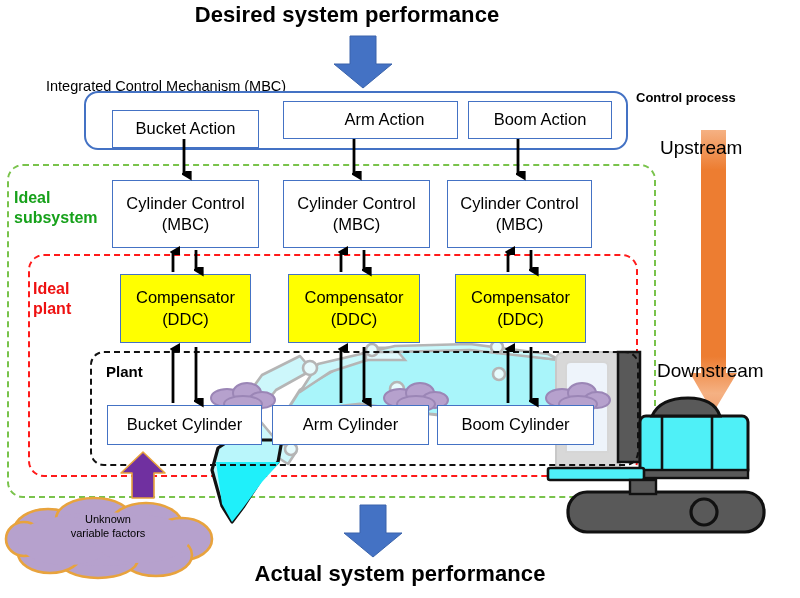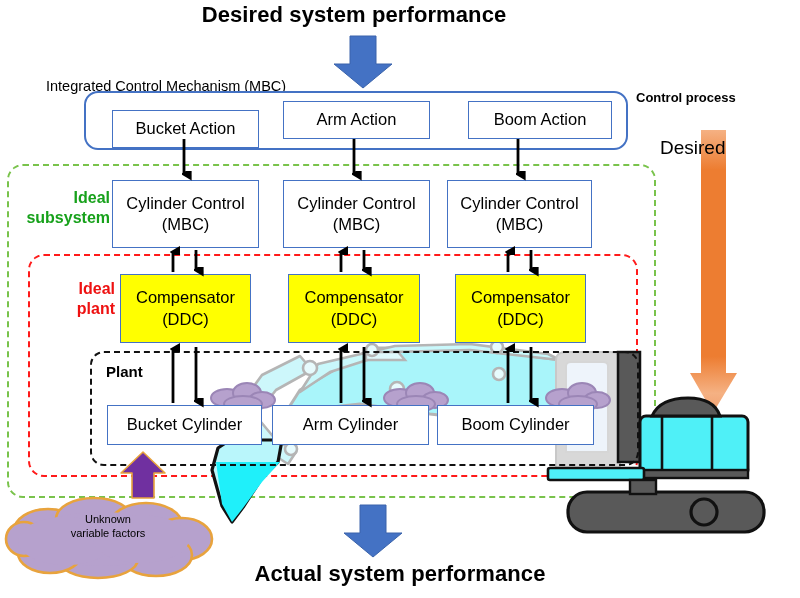--- a/index.html
+++ b/index.html
@@ -15,21 +15,21 @@
   .title{
     font-weight:bold;font-size:22px;letter-spacing:.1px;
     text-align:center;white-space:nowrap;
   }
   .sublabel{font-size:14.5px;white-space:nowrap;}
   .bold-label{font-weight:bold;font-size:13px;white-space:nowrap;}
   .stream-label{font-size:19px;white-space:nowrap;}
 
   
   .grp-label{
-    font-weight:bold;font-size:16px;line-height:1.22;text-align:right;
+    font-weight:bold;font-size:16px;line-height:1.22;text-align:left;
   }
   .grp-green{color:#17a11b;}
   .grp-red{color:#ee1111;}
   .plant-label{font-weight:bold;font-size:15px;}
 
   
   .dash-green{
     border:2.4px dashed #79c34b;border-radius:16px;background:transparent;
   }
   .dash-red{
@@ -55,21 +55,21 @@
 
   svg{display:block;overflow:visible;}
   .layer{position:absolute;left:0;top:0;width:800px;height:598px;}
   .nohit{pointer-events:none;}
 </style>
 </head>
 <body>
 
 <div class="stage">
 
-  <div class="abs title" style="left:12px;top:2px;width:684px;">Desired system performance</div>
+  <div class="abs title" style="left:5px;top:2px;width:684px;">Desired system performance</div>
 
   <svg class="abs nohit" style="left:330px;top:36px;" width="66" height="54" viewBox="0 0 66 54">
     <polygon points="20,0 46,0 46,28 62,28 33,52 4,28 20,28" fill="#4472c4" stroke="#3a63ab" stroke-width="1"></polygon>
   </svg>
 
   <div class="abs sublabel" style="left:46px;top:61px;margin-top:17px;">Integrated Control Mechanism (MBC)</div>
 
   <div class="abs bold-label" style="left:636px;top:90px;">Control process</div>
 
   <svg class="abs nohit" style="left:690px;top:130px;" width="58" height="285" viewBox="0 0 58 285">
@@ -78,21 +78,22 @@
         <stop offset="0" stop-color="#f5b183"></stop>
         <stop offset="0.14" stop-color="#ed7d31"></stop>
         <stop offset="0.80" stop-color="#ed7d31"></stop>
         <stop offset="0.93" stop-color="#f5b183"></stop>
         <stop offset="1" stop-color="#f0a070"></stop>
       </linearGradient>
     </defs>
     <polygon points="11,0 36,0 36,243 47,243 23,283 0,243 11,243" fill="url(#ogrd)"></polygon>
   </svg>
 
-  <div class="abs stream-label" style="left:660px;top:137px;">Desired</div>
+  <div class="abs stream-label" style="left:660px;top:137px;">Upstream</div>
+  <div class="abs stream-label" style="left:657px;top:360px;">Downstream</div>
 
   <div class="abs dash-green" style="left:7px;top:164px;width:645px;height:330px;"></div>
   <div class="abs grp-label grp-green" style="left:14px;top:188px;width:96px;">
     <div>Ideal</div>
     <div>subsystem</div>
   </div>
 
   <div class="abs dash-red" style="left:28px;top:254px;width:606px;height:219px;"></div>
   <div class="abs grp-label grp-red" style="left:33px;top:279px;width:82px;">
     <div>Ideal</div>
@@ -171,21 +172,21 @@
   </svg>
 
   <div class="abs dash-black" style="left:90px;top:351px;width:545px;height:111px;"></div>
   <div class="abs plant-label" style="left:106px;top:363px;">Plant</div>
 
   <div class="abs round-blue" style="left:84px;top:91px;width:540px;height:55px;"></div>
 
   <div class="abs box box-t" style="left:112px;top:110px;width:145px;height:36px;">
     <span>Bucket Action</span>
   </div>
-  <div class="abs box box-t" style="left:283px;top:101px;width:145px;height:36px;">
+  <div class="abs box box-t" style="left:283px;top:101px;width:145px;height:36px;padding-left:28px;">
     <span>Arm Action</span>
   </div>
   <div class="abs box box-t" style="left:447px;top:101px;width:142px;height:36px;margin-left:21px;">
     <span>Boom Action</span>
   </div>
 
   <div class="abs box box-t" style="left:112px;top:180px;width:145px;height:66px;flex-direction:column;">
     <span>Cylinder Control</span>
     <span>(MBC)</span>
   </div>

